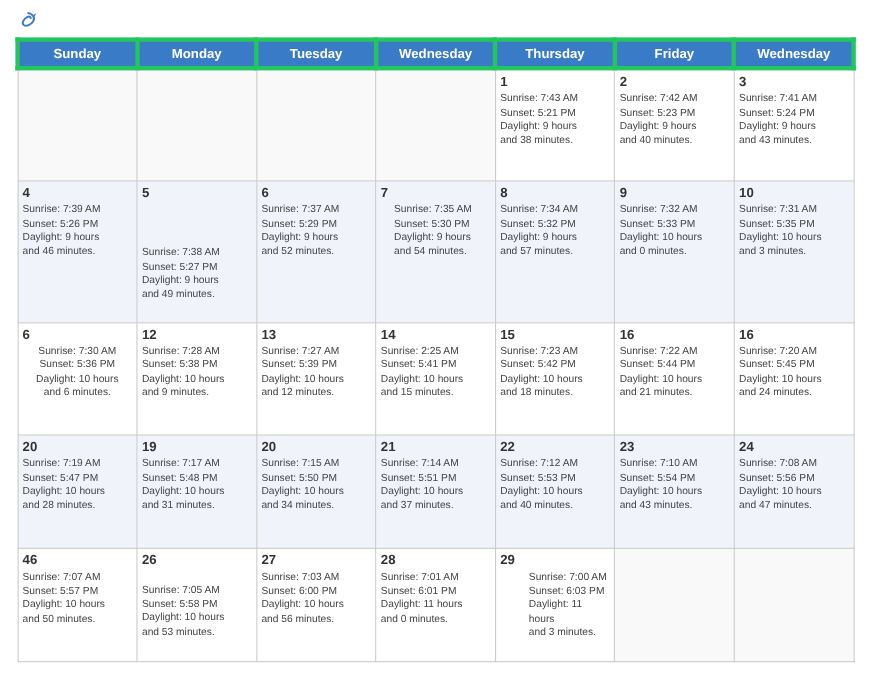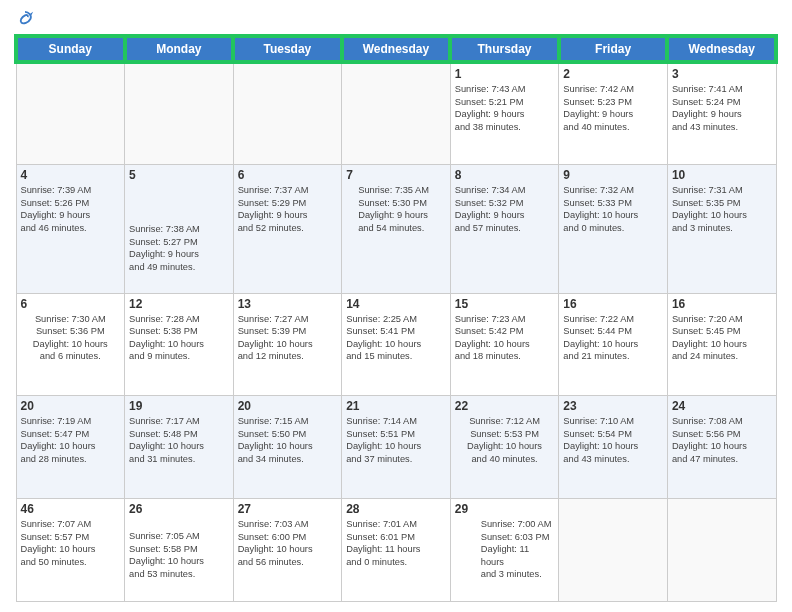--- a/index.html
+++ b/index.html
@@ -290,21 +290,21 @@
           </td>
           <td>
             <span class="day-number">21</span>
             <div class="day-info" style="white-space: pre-line;">Sunrise: 7:14 AM
 Sunset: 5:51 PM
 Daylight: 10 hours
 and 37 minutes.</div>
           </td>
           <td>
             <span class="day-number">22</span>
-            <div class="day-info" style="white-space: pre-line; text-align: center;">Sunrise: 7:12 AM
+            <div class="day-info" style="white-space: pre-line;">Sunrise: 7:12 AM
 Sunset: 5:53 PM
 Daylight: 10 hours
 and 40 minutes.</div>
           </td>
           <td>
             <span class="day-number">23</span>
             <div class="day-info" style="white-space: pre-line;">Sunrise: 7:10 AM
 Sunset: 5:54 PM
 Daylight: 10 hours
 and 43 minutes.</div>

